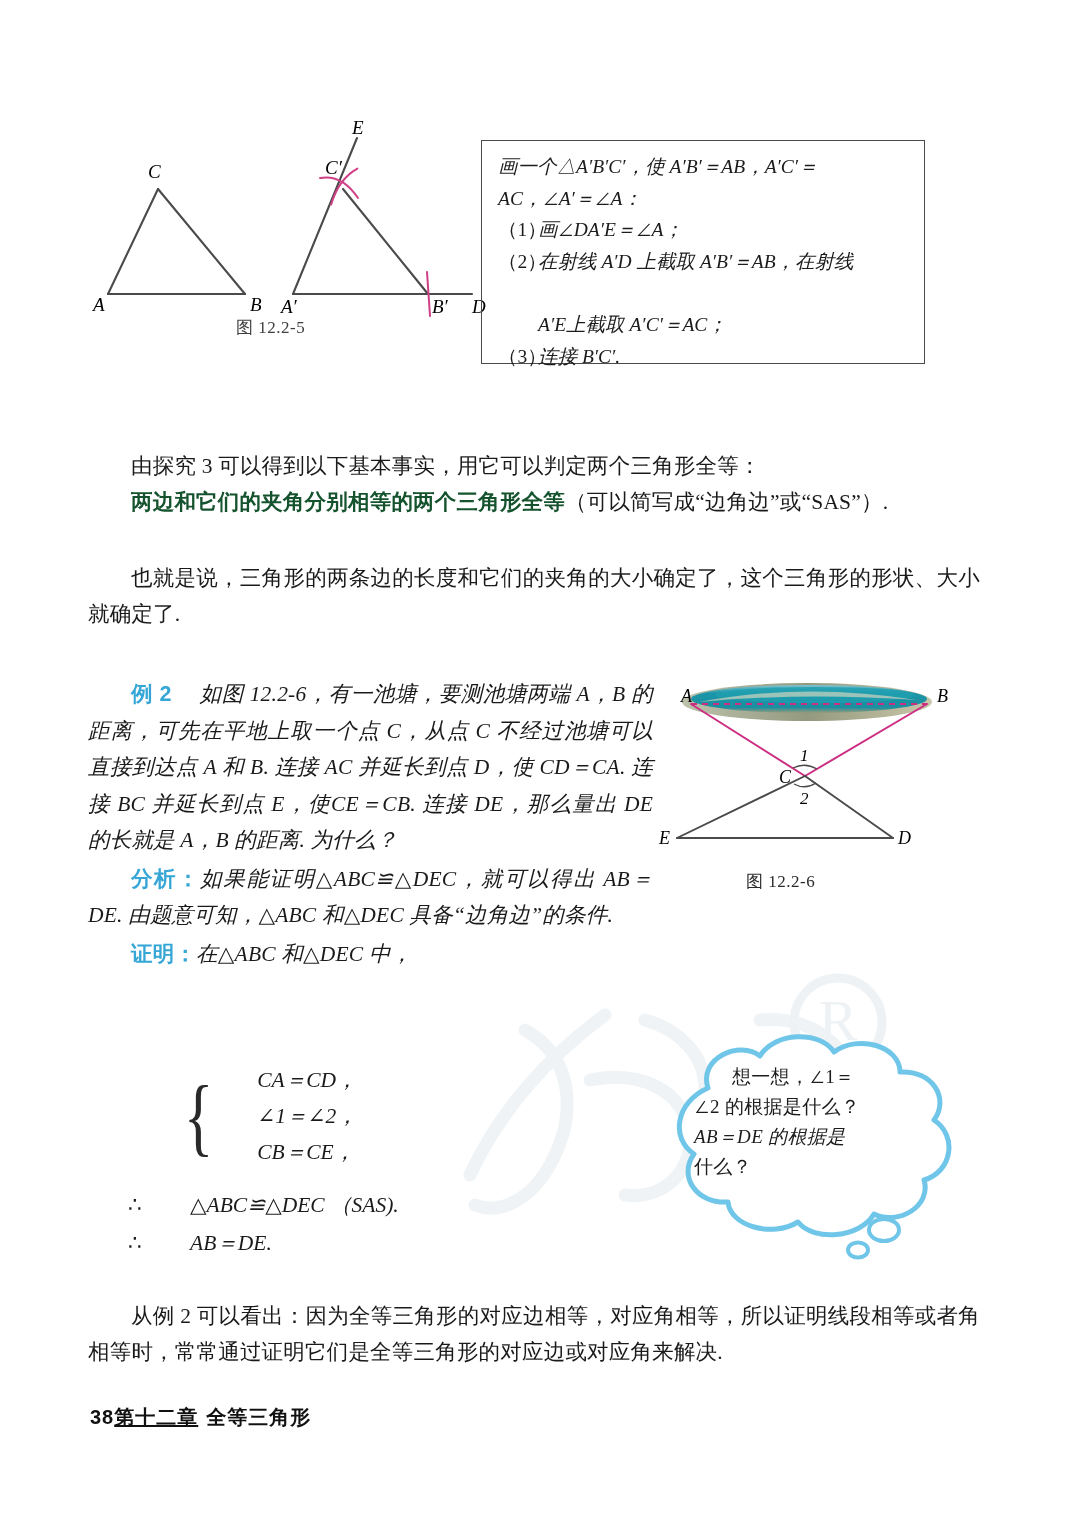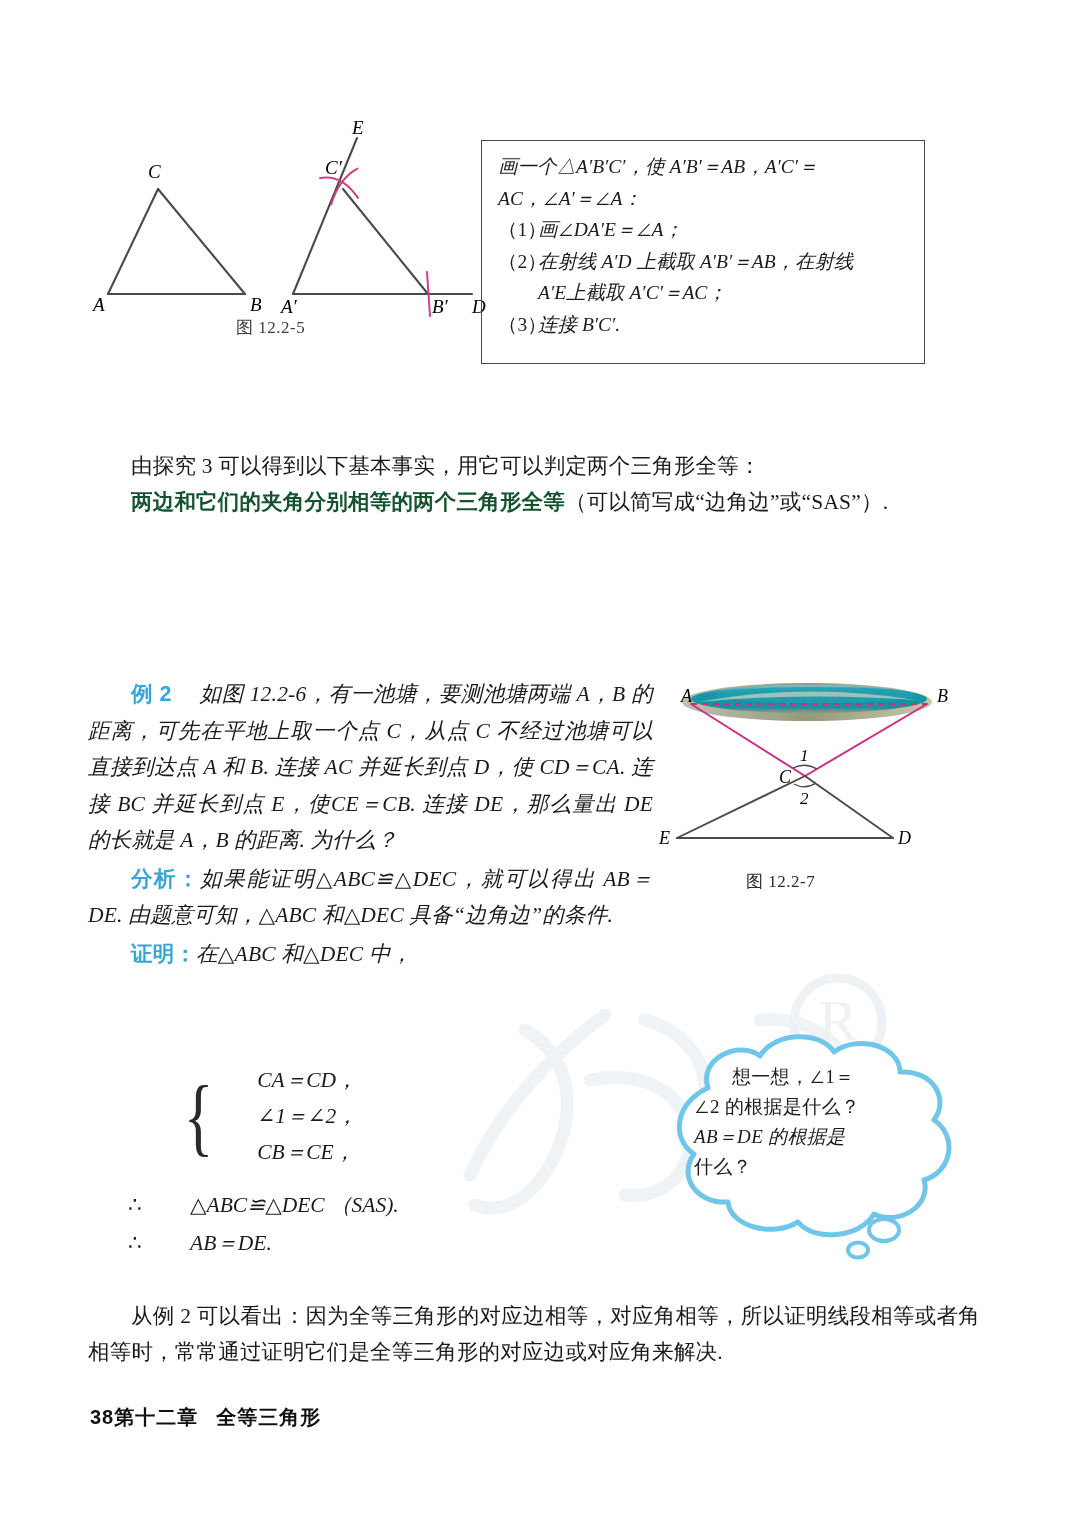--- a/index.html
+++ b/index.html
@@ -60,21 +60,21 @@
     padding: 10px 14px 6px 16px;
     font-size: 19.5px;
     line-height: 1.62;
     color: #1c1c1c;
   }
   .stepbox .ln { white-space: nowrap; }
   .stepbox .ital { font-style: italic; font-family: "Liberation Serif", serif; }
   .step-row { display: flex; }
   .step-num { width: 40px; flex: 0 0 40px; }
   .step-txt { flex: 1; }
-  .step-cont { padding-left: 40px; }
+  .step-cont { padding-left: 40px; margin-top: 32px; }
 
   
   .body-p {
     position: absolute;
     font-size: 21.5px;
     line-height: 36px;
     color: #1a1a1a;
     text-align: justify;
     letter-spacing: 0.2px;
   }
@@ -175,21 +175,21 @@
     position: absolute;
     left: 90px;
     top: 1404px;
     font-size: 20px;
     font-weight: bold;
     font-family: "Liberation Sans", sans-serif;
     color: #111;
     letter-spacing: 1px;
   }
   .footer .pgnum { }
-  .footer .chap { margin-right: 18px; }
+  .footer .chap { margin-right: 8px; text-decoration: underline; }
 
   .fig-label {
     font-style: italic;
     font-family: "Liberation Serif", serif;
   }
 </style>
 </head>
 <body>
 
 <div id="page">
@@ -259,20 +259,21 @@
     </div>
   </div>
 
 
   <div class="body-p indent" style="left:88px; top:448px; width:892px;">由探究 3 可以得到以下基本事实，用它可以判定两个三角形全等：</div>
 
   <div class="body-p" style="left:88px; top:484px; width:892px; text-indent:2em;">
     <span class="blue-key">两边和它们的夹角分别相等的两个三角形全等</span><span>（可以简写成“边角边”或“SAS”）.</span>
   </div>
 
+  <div class="body-p indent" style="left:88px; top:560px; width:892px;">也就是说，三角形的两条边的长度和它们的夹角的大小确定了，这个三角形的形状、大小就确定了.</div>
 
   <div class="ex-col">
     <p style="text-indent:2em;">
       <span class="lbl-blue">例 2</span>
       <span style="display:inline-block;width:22px;"></span><span class="ital">如图 12.2-6，有一池塘，要测池塘两端 A，B 的距离，可先在平地上取一个点 C，从点 C 不经过池塘可以直接到达点 A 和 B. 连接 AC 并延长到点 D，使 CD＝CA. 连接 BC 并延长到点 E，使CE＝CB. 连接 DE，那么量出 DE 的长就是 A，B 的距离. 为什么？</span>
     </p>
     <p style="text-indent:2em; margin-top:2px;">
       <span class="lbl-blue">分析：</span><span class="ital">如果能证明△ABC≌△DEC，就可以得出 AB＝DE. 由题意可知，△ABC 和△DEC 具备“边角边”的条件.</span>
     </p>
     <p style="text-indent:2em; margin-top:2px;">
@@ -340,21 +341,21 @@
 
     <text x="26" y="26" class="fig-label" font-size="18">A</text>
     <text x="282" y="26" class="fig-label" font-size="18">B</text>
     <text x="124" y="107" class="fig-label" font-size="18">C</text>
     <text x="243" y="168" class="fig-label" font-size="18">D</text>
     <text x="4" y="168" class="fig-label" font-size="18">E</text>
     <text x="145" y="85" class="fig-label" font-size="17" font-style="normal">1</text>
     <text x="145" y="128" class="fig-label" font-size="17" font-style="normal">2</text>
   </svg>
 
-  <div class="fig2-caption">图 12.2-7</div>
+  <div class="fig2-caption">图 12.2-6</div>
 
   <svg class="bubble-wrap" viewBox="0 0 310 235">
     <g fill="#ffffff" stroke="#6fc6e8" stroke-width="5" stroke-linejoin="round">
       <path d="M46 60
                C 36 30, 78 12, 98 28
                C 112 4, 158 2, 172 24
                C 196 6, 238 18, 238 44
                C 270 42, 288 70, 272 92
                C 296 108, 290 144, 262 152
                C 270 178, 236 198, 212 186

